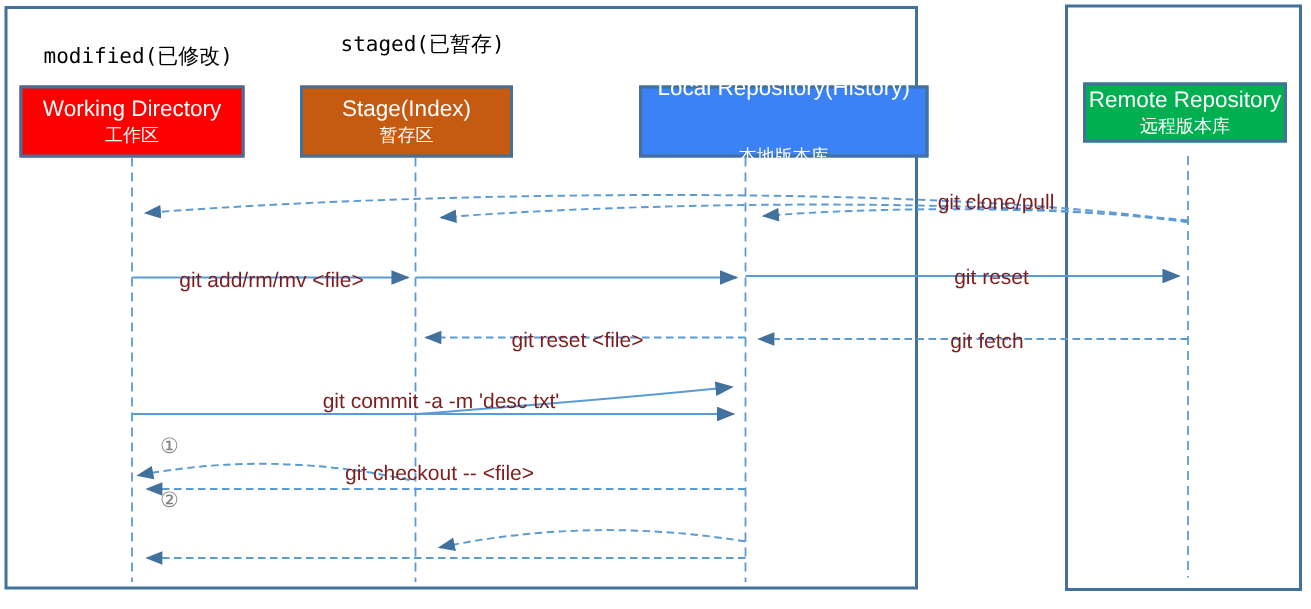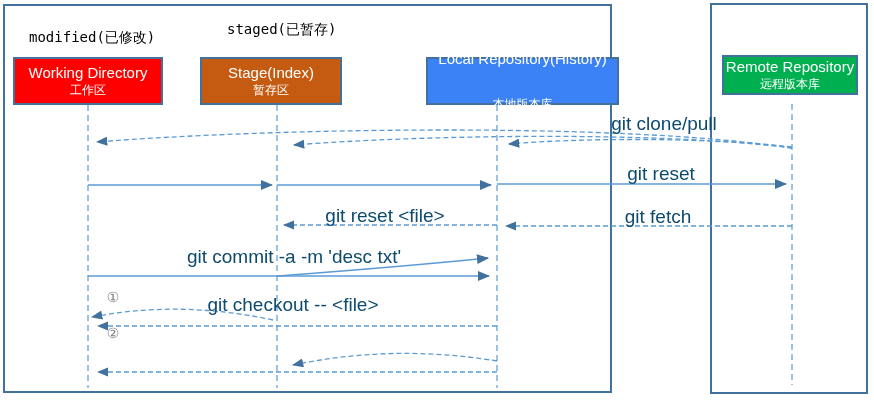--- a/index.html
+++ b/index.html
@@ -14,21 +14,21 @@
     color:#ffffff;text-align:right;line-height:1.3;
   }
   .node .en{font-size:15px;}
   .node .zh{font-size:12px;}
   .legend{
     position:absolute;font-family:"DejaVu Sans Mono","Liberation Mono",monospace;
     font-size:14px;color:#000;white-space:nowrap;
   }
   .edge-label{
     position:absolute;transform:translateX(-50%);white-space:nowrap;
-    font-size:19px;color:#0c4a6e;background:transparent;
+    font-size:14px;color:#7f1d1d;background:transparent;margin-top:13px;
   }
   .step-marker{
     position:absolute;transform:translateX(-50%);font-size:14px;color:#7f7f7f;
   }
   svg.overlay{position:absolute;left:0;top:0;pointer-events:none;}
   .lifeline{stroke:#5B9BD5;stroke-width:1.2;stroke-dasharray:6 4;fill:none;}
   .arrow-solid{stroke:#5B9BD5;stroke-width:1.4;fill:none;}
   .arrow-dashed{stroke:#5B9BD5;stroke-width:1.3;stroke-dasharray:5 3;fill:none;}
 </style>
 </head>
@@ -86,20 +86,21 @@
     <path class="arrow-solid" d="M278,276 Q410,266 488,258" marker-end="url(#ah)"></path>
 
     <path class="arrow-dashed" d="M273,320 Q180,300 92,317" marker-end="url(#ah)"></path>
     <path class="arrow-dashed" d="M497,326 L98,326" marker-end="url(#ah)"></path>
 
     <path class="arrow-dashed" d="M497,361 Q393,344 293,365" marker-end="url(#ah)"></path>
     <path class="arrow-dashed" d="M497,372 L98,372" marker-end="url(#ah)"></path>
   </svg>
 
   <div class="edge-label" style="left:664px;top:113px;">git clone/pull</div>
+  <div class="edge-label" style="left:181px;top:165px;">git add/rm/mv &lt;file&gt;</div>
   <div class="edge-label" style="left:661px;top:163px;">git reset</div>
   <div class="edge-label" style="left:385px;top:205px;">git reset &lt;file&gt;</div>
   <div class="edge-label" style="left:658px;top:206px;">git fetch</div>
   <div class="edge-label" style="left:294px;top:246px;">git commit -a -m 'desc txt'</div>
   <div class="edge-label" style="left:293px;top:294px;">git checkout -- &lt;file&gt;</div>
 
   <div class="step-marker" style="left:113px;top:289px;">①</div>
   <div class="step-marker" style="left:113px;top:325px;">②</div>
 
 </div>

